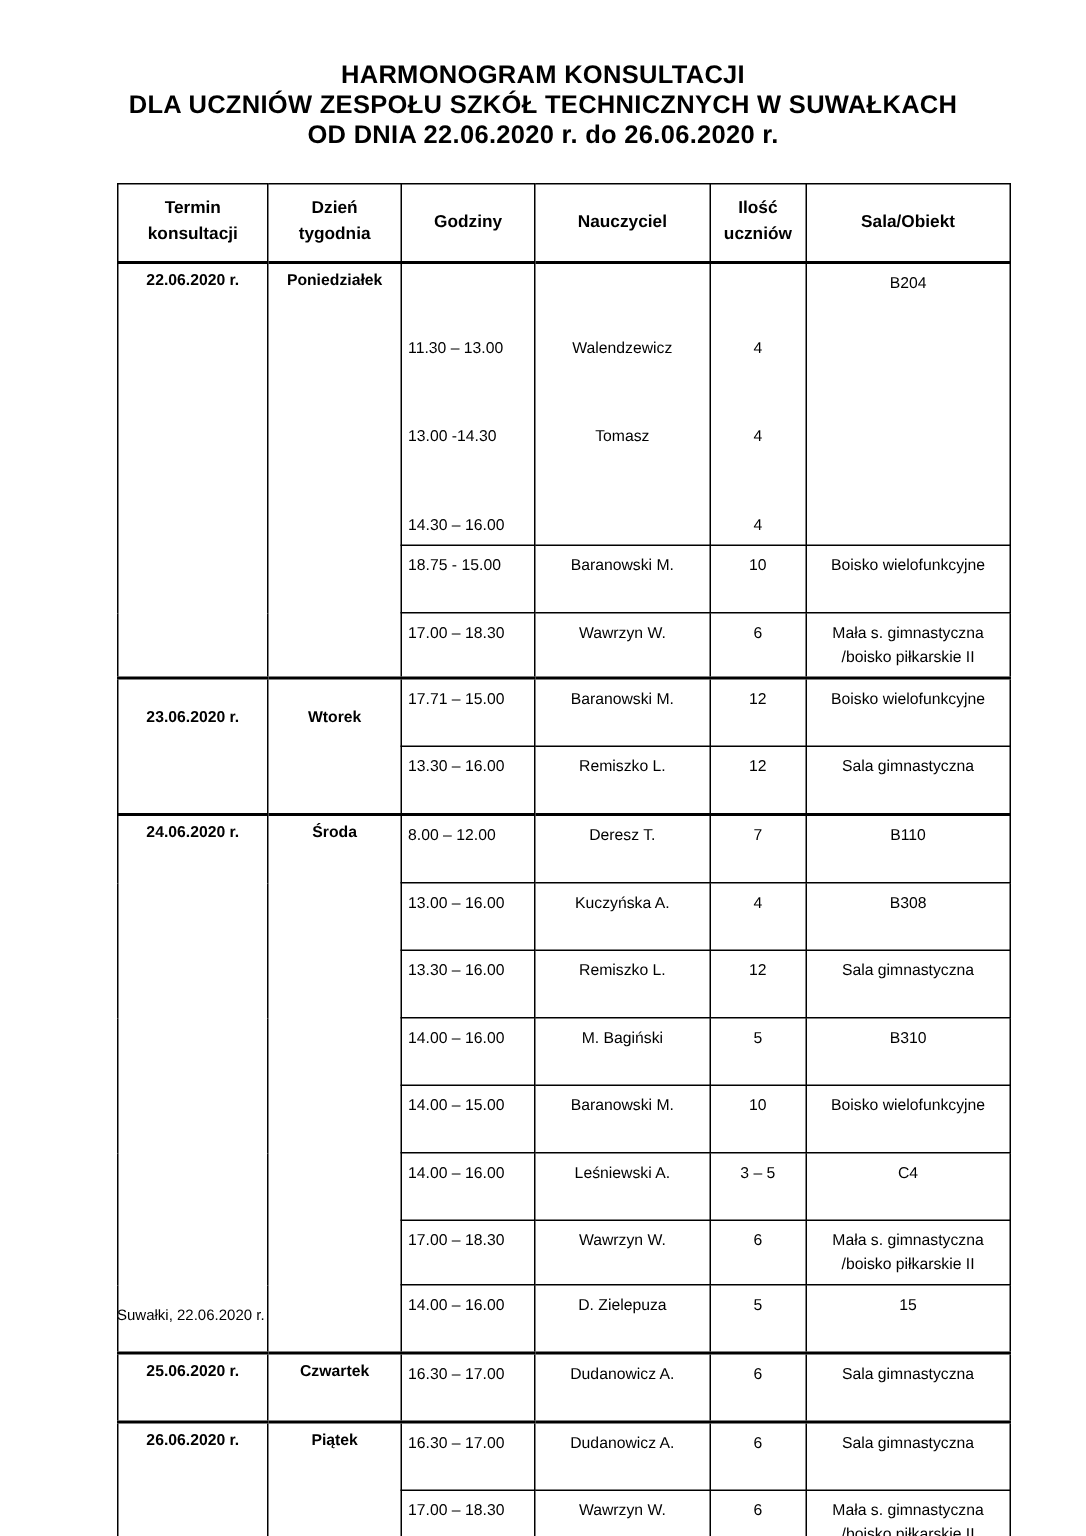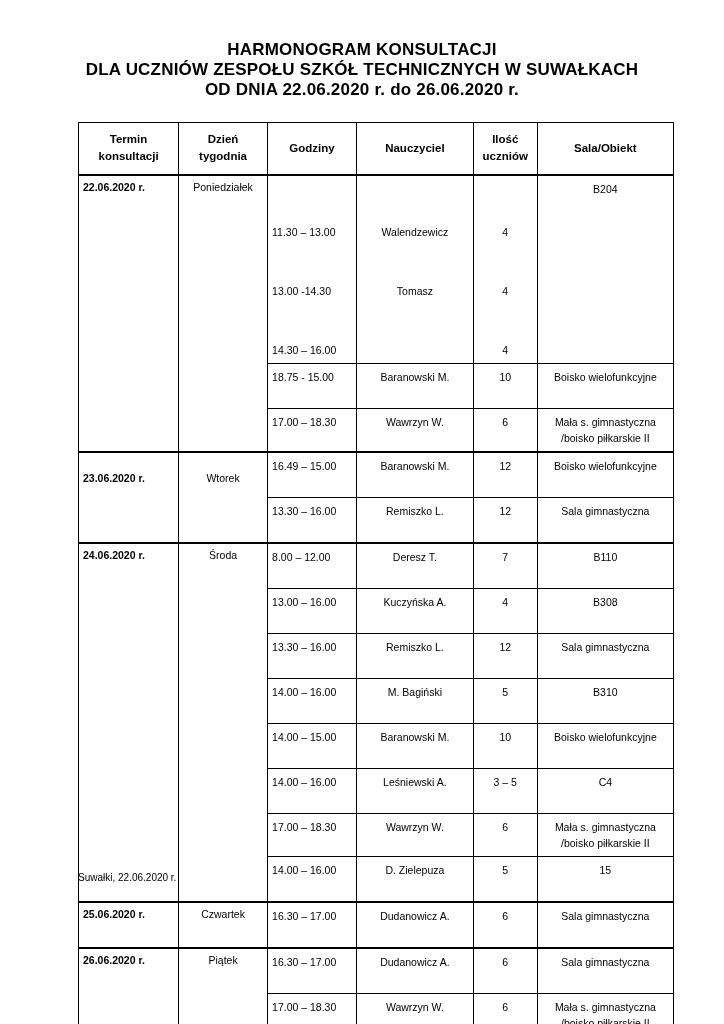--- a/index.html
+++ b/index.html
@@ -56,27 +56,28 @@
   }
   table.sched th {
     text-align: center;
     font-weight: bold;
     font-size: 11.5px;
     line-height: 17px;
     padding: 8px 4px 9px 4px;
     vertical-align: middle;
   }
   td.date {
+    text-align: center;
     font-weight: bold;
     font-size: 10.5px;
     padding-top: 8px;
   }
   td.day {
     text-align: center;
-    font-weight: normal;
+    font-weight: bold;
     font-size: 10.5px;
     padding-top: 8px;
   }
   td.hours {
     text-align: left;
     padding-left: 8px;
     padding-top: 8px;
     line-height: 16px;
   }
   td.teacher, td.count, td.room {
@@ -183,21 +184,21 @@
           </td>
         </tr>
 
         <tr>
           <td class="date thick-top" rowspan="2">
             <div style="margin-top:14px;">23.06.2020 r.</div>
           </td>
           <td class="day thick-top" rowspan="2">
             <div style="margin-top:14px;">Wtorek</div>
           </td>
-          <td class="hours thick-top tall">16.49 – 15.00</td>
+          <td class="hours thick-top tall">17.71 – 15.00</td>
           <td class="teacher thick-top tall">Baranowski M.</td>
           <td class="count thick-top tall">12</td>
           <td class="room thick-top tall">Boisko wielofunkcyjne</td>
         </tr>
         <tr>
           <td class="hours tall">13.30 – 16.00</td>
           <td class="teacher tall">Remiszko L.</td>
           <td class="count tall">12</td>
           <td class="room tall">Sala gimnastyczna</td>
         </tr>

